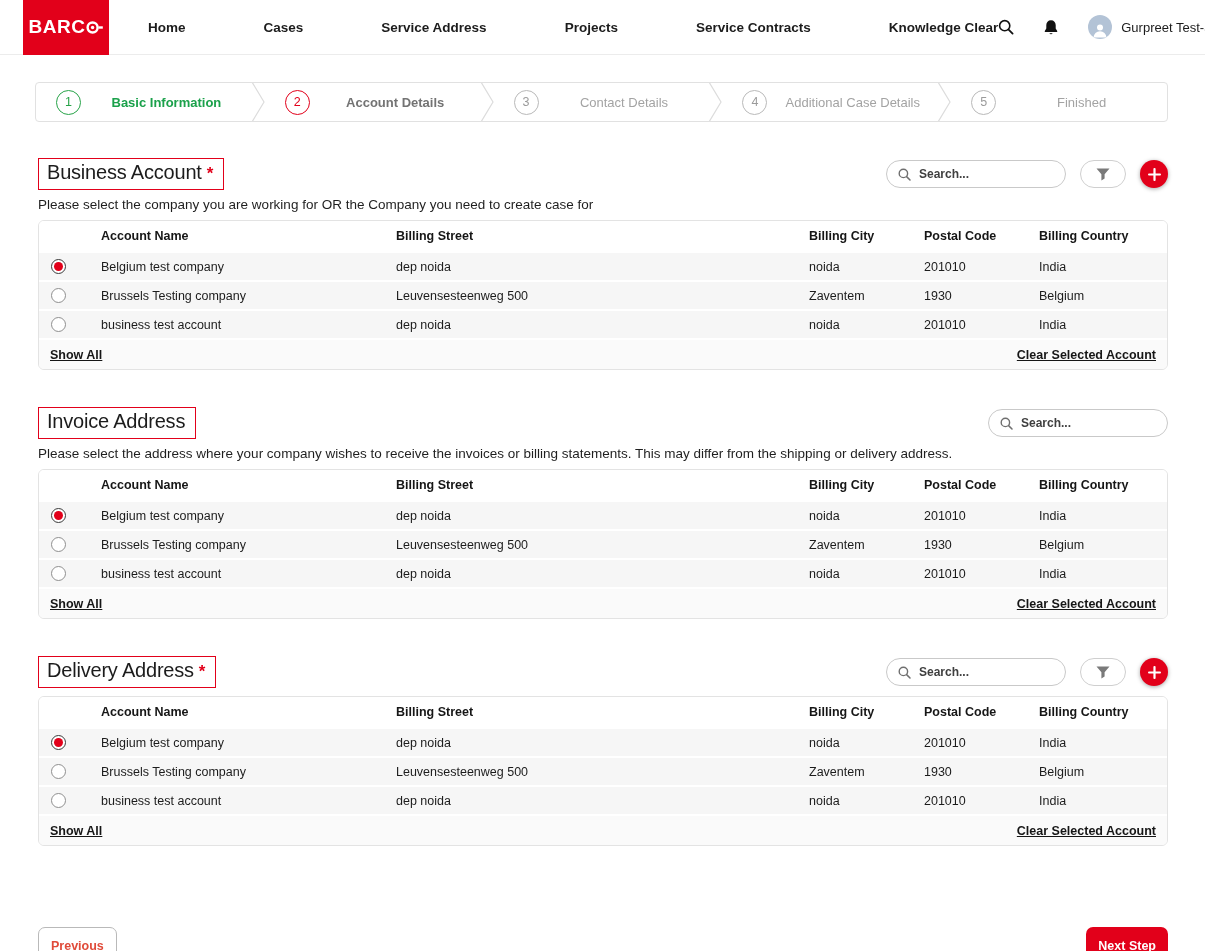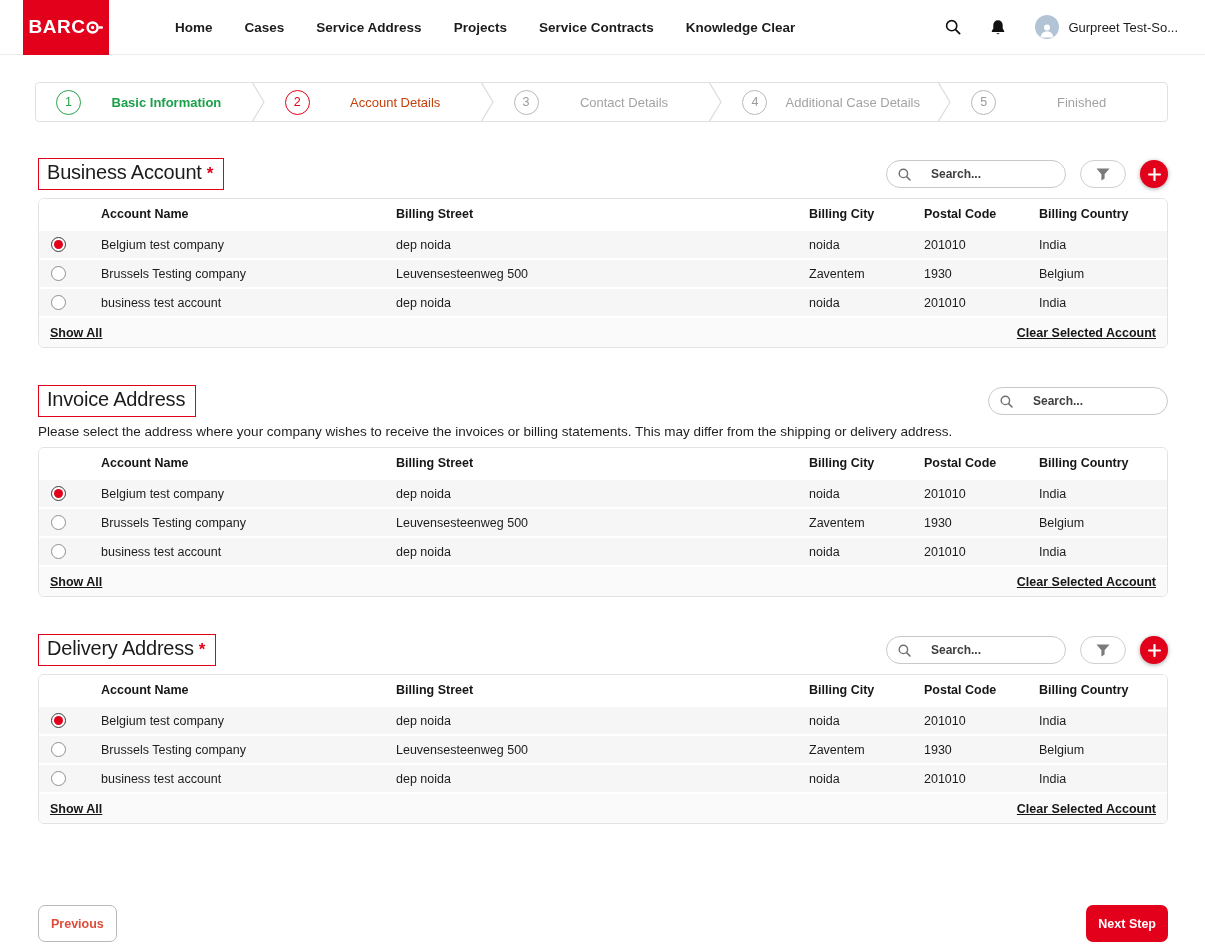--- a/index.html
+++ b/index.html
@@ -3,48 +3,48 @@
 <meta charset="utf-8">
 <style>
   *{box-sizing:border-box;margin:0;padding:0}
   html,body{background:#fff}
   body{width:1205px;font-family:"Liberation Sans",sans-serif;color:#1c1c1c;-webkit-font-smoothing:antialiased}
 
   
   .topbar{display:flex;align-items:center;height:55px;border-bottom:1px solid #ececec;padding-right:27px;background:#fff}
   .logo{width:86px;height:55px;background:#e2001a;margin-left:23px;display:flex;align-items:center;justify-content:center;cursor:pointer;flex:0 0 auto}
   .logo-inner{color:#fff;font-weight:bold;font-size:19px;letter-spacing:.5px;display:flex;align-items:center;gap:1px}
-  .nav{display:flex;gap:32px;margin-left:66px}
+  .nav{display:flex;gap:78px;margin-left:39px}
   .nav-item{font-size:13.5px;font-weight:600;color:#1c1c1c;cursor:pointer;white-space:nowrap}
   .topbar-right{margin-left:auto;display:flex;align-items:center;gap:29px}
   .icon-btn{display:flex;align-items:center;justify-content:center;cursor:pointer;background:none;border:none}
   .userchip{display:flex;align-items:center;gap:9px;cursor:pointer}
   .avatar{width:24px;height:24px;border-radius:50%;background:#b3c3d6;display:flex;align-items:end;justify-content:center;overflow:hidden}
   .username{font-size:13px;color:#1c1c1c;white-space:nowrap}
 
   
   .stepper{margin:27px 37px 0 35px;height:40px;border:1px solid #e1e1e1;border-radius:4px;display:flex;align-items:stretch;background:#fff;overflow:hidden}
   .step{flex:1;display:flex;align-items:center;padding-left:20px;cursor:pointer;min-width:0}
   .step-circle{width:25px;height:25px;border-radius:50%;border:1px solid #b9b9b9;display:flex;align-items:center;justify-content:center;font-size:12.5px;color:#9b9b9b;flex:0 0 auto;background:#fff}
   .step-label{flex:1;text-align:center;font-size:13px;color:#a3a3a3;white-space:nowrap;overflow:hidden;padding:0 6px}
   .step.done .step-circle{border-color:#27a348;color:#27a348;border-width:1.5px}
   .step.done .step-label{color:#1ba14b;font-weight:600}
   .step.current .step-circle{border-color:#e2001a;color:#e2001a;border-width:1.5px}
-  .step.current .step-label{color:#c2410c;font-weight:normal}
+  .step.current .step-label{color:#737373;font-weight:bold}
   .chev{flex:0 0 auto;display:flex;align-items:center}
 
   
   .section{margin:0 37px 0 38px}
   .section.first{margin-top:36px}
   .section-head{display:flex;align-items:center}
   .title-box{border:1.5px solid #e2001a;padding:2px 10px 5px 8px;display:inline-flex;align-items:baseline;gap:5px;background:#fff}
   .section-title{font-size:20px;color:#1c1c1c;letter-spacing:-.2px}
   .asterisk{color:#e2001a;font-size:17px;font-weight:bold}
   .controls{margin-left:auto;display:flex;align-items:center;gap:14px}
-  .search-pill{display:flex;align-items:center;width:180px;height:28px;border:1px solid #c9c9c9;border-radius:14px;padding:0 11px;gap:20px;background:#fff}
+  .search-pill{display:flex;align-items:center;width:180px;height:28px;border:1px solid #c9c9c9;border-radius:14px;padding:0 11px;gap:8px;background:#fff}
   .search-pill input{border:none;outline:none;width:100%;font-size:12px;font-family:"Liberation Sans",sans-serif;color:#333;font-weight:600;background:transparent}
   .search-pill input::placeholder{color:#3f3f3f;font-weight:600}
   .filter-btn{width:46px;height:28px;border:1px solid #cfcfcf;border-radius:14px;background:#fff;display:flex;align-items:center;justify-content:center;cursor:pointer}
   .add-btn{width:28px;height:28px;border-radius:50%;background:#e2001a;border:none;color:#fff;display:flex;align-items:center;justify-content:center;cursor:pointer;box-shadow:0 1px 4px rgba(0,0,0,.35)}
   .section-desc{font-size:13.5px;margin-top:7px;color:#1f1f1f}
 
   
   .acct-table{margin-top:8px;border:1px solid #e3e3e3;border-radius:6px;overflow:hidden;background:#fff}
   .t-head,.t-row{display:grid;grid-template-columns:62px 295px minmax(0,1fr) 115px 115px 128px;align-items:center}
   .t-head{height:30px;background:#fff}
@@ -183,20 +183,21 @@
         <button class="add-btn">
           <span style="display:flex">
             <svg width="13" height="13" viewBox="0 0 13 13">
                 <rect x="5.4" y="0" width="2.2" height="13" rx="1" fill="#fff"></rect>
                 <rect x="0" y="5.4" width="13" height="2.2" rx="1" fill="#fff"></rect>
               </svg>
           </span>
         </button>
       </div>
     </div>
+    <p class="section-desc">Please select the company you are working for OR the Company you need to create case for</p>
     <div class="acct-table">
       <div class="t-head">
         <span class="th"></span>
         <span class="th">Account Name</span>
         <span class="th">Billing Street</span>
         <span class="th">Billing City</span>
         <span class="th">Postal Code</span>
         <span class="th">Billing Country</span>
       </div>
       <div>

